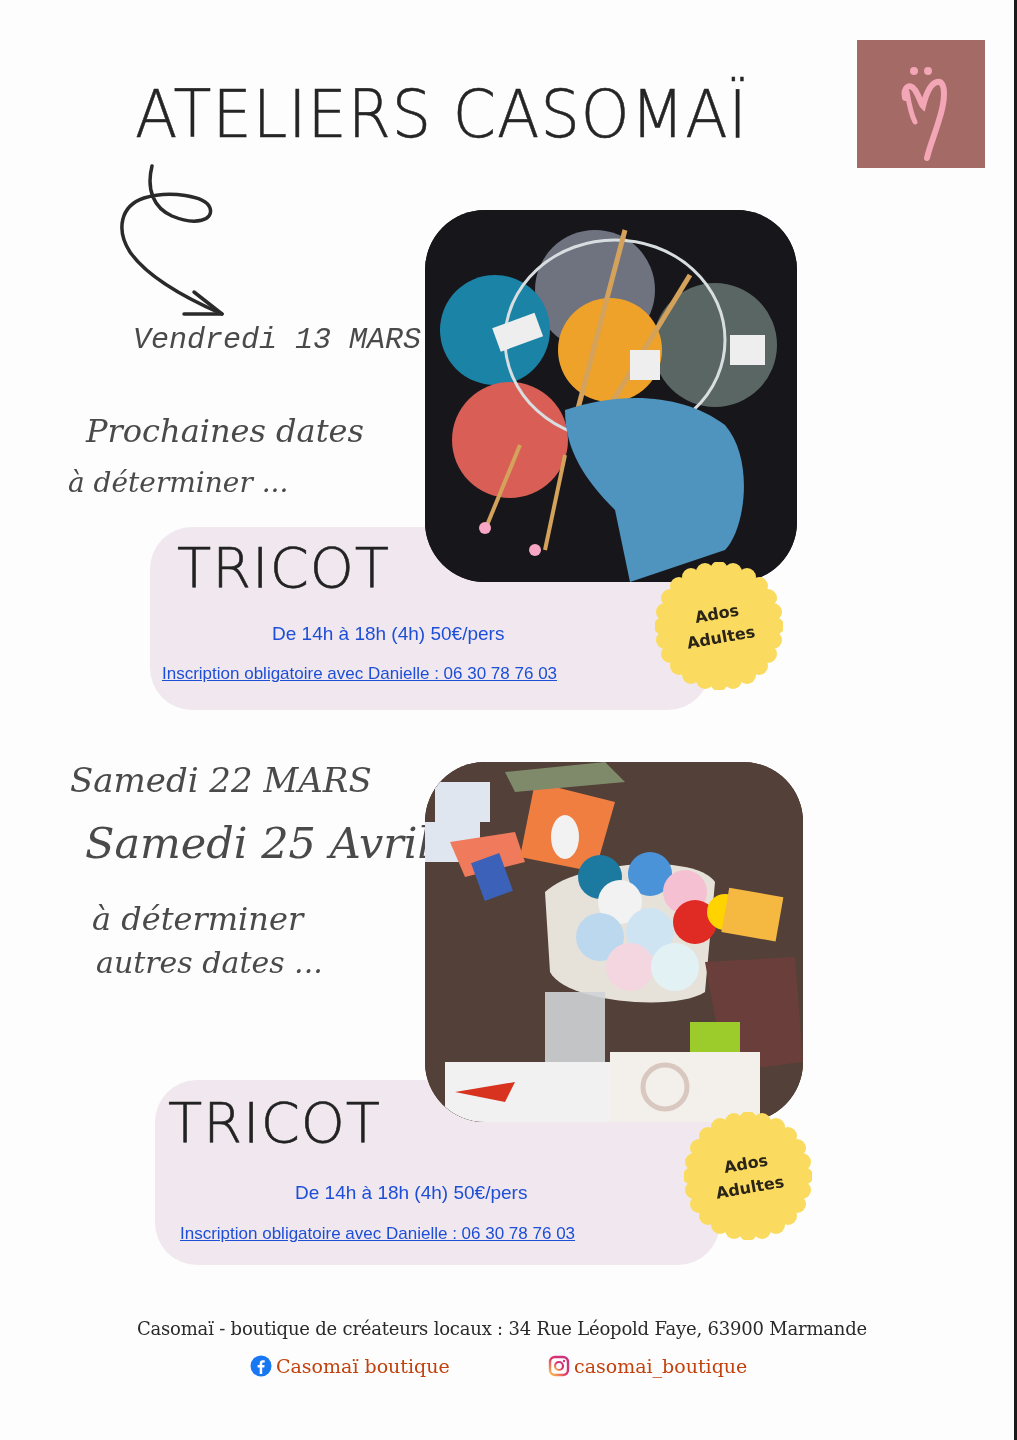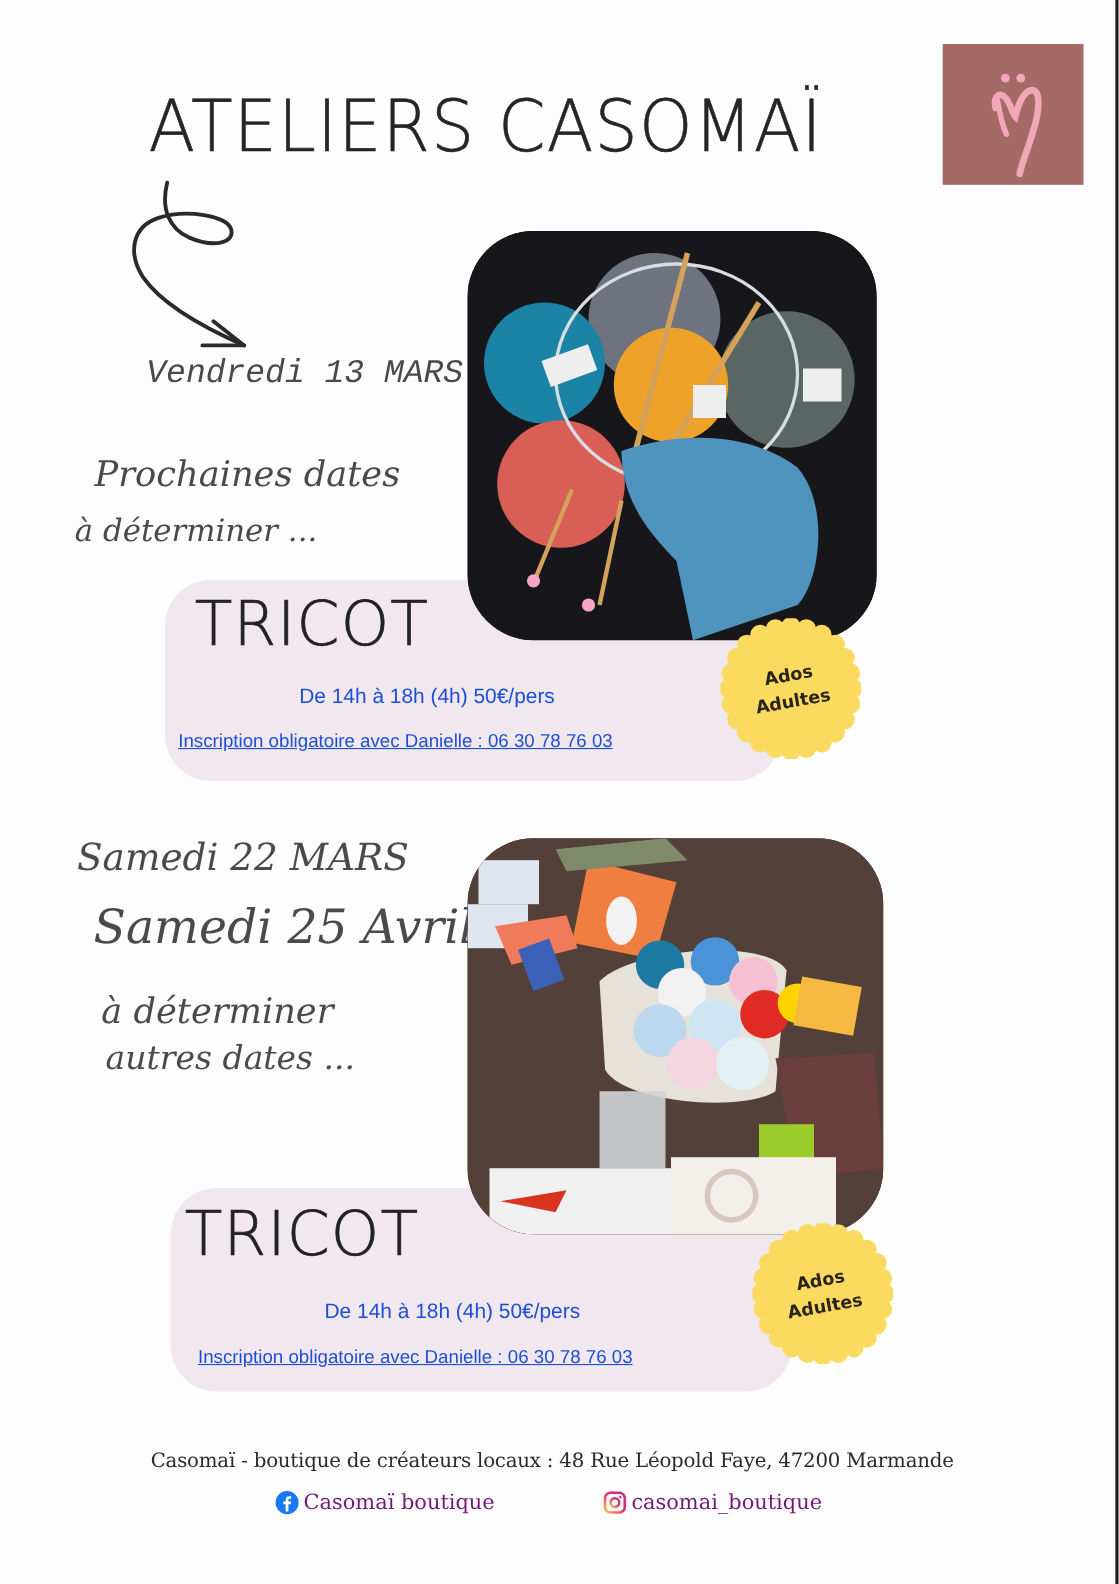--- a/index.html
+++ b/index.html
@@ -66,21 +66,21 @@
     font-family: "DejaVu Sans", sans-serif; font-weight: bold; font-size: 16px;
     color: #2b2418; line-height: 1.5; transform: rotate(-10deg);
   }
   .footer-line {
     position: absolute; left: 0; width: 1000px; text-align: center;
     font-family: "DejaVu Serif", serif; color: #2a2a2a; white-space: nowrap;
   }
   .footer-address { top: 1318px; font-size: 18px; letter-spacing: -0.2px; left: 2px; }
   .social {
     position: absolute; top: 1355px; display: flex; align-items: center;
-    font-family: "DejaVu Serif", serif; font-size: 19px; color: #701a75;
+    font-family: "DejaVu Serif", serif; font-size: 19px; color: #c2410c;
   }
   .social-fb { left: 250px; }
   .social-ig { left: 548px; }
   .social svg { margin-right: 4px; }
 </style>
 </head>
 <body>
 
 <div class="scan-edge"></div>
 
@@ -241,21 +241,21 @@
         <circle cx="24" cy="24" r="9"></circle>
         <circle cx="50" cy="10" r="9"></circle>
     </g>
   </svg>
   <div class="badge-text">
     <span>Ados</span>
     <span>Adultes</span>
   </div>
 </div>
 
-<div class="footer-line footer-address">Casomaï - boutique de créateurs locaux : 48 Rue Léopold Faye, 47200 Marmande</div>
+<div class="footer-line footer-address">Casomaï - boutique de créateurs locaux : 34 Rue Léopold Faye, 63900 Marmande</div>
 
 <div class="social social-fb">
   <svg width="22" height="22" viewBox="0 0 22 22">
     <circle cx="11" cy="11" r="10.5" fill="#1877f2"></circle>
     <path d="M12.2 19 V 12.4 H 14.3 L 14.6 10 H 12.2 V 8.6 C 12.2 7.9 12.4 7.4 13.4 7.4 H 14.7 V 5.3 C 14.4 5.3 13.7 5.2 12.8 5.2 C 10.9 5.2 9.7 6.3 9.7 8.4 V 10 H 7.6 V 12.4 H 9.7 V 19 Z" fill="#fff"></path>
   </svg>
   <span>Casomaï boutique</span>
 </div>
 
 <div class="social social-ig">

